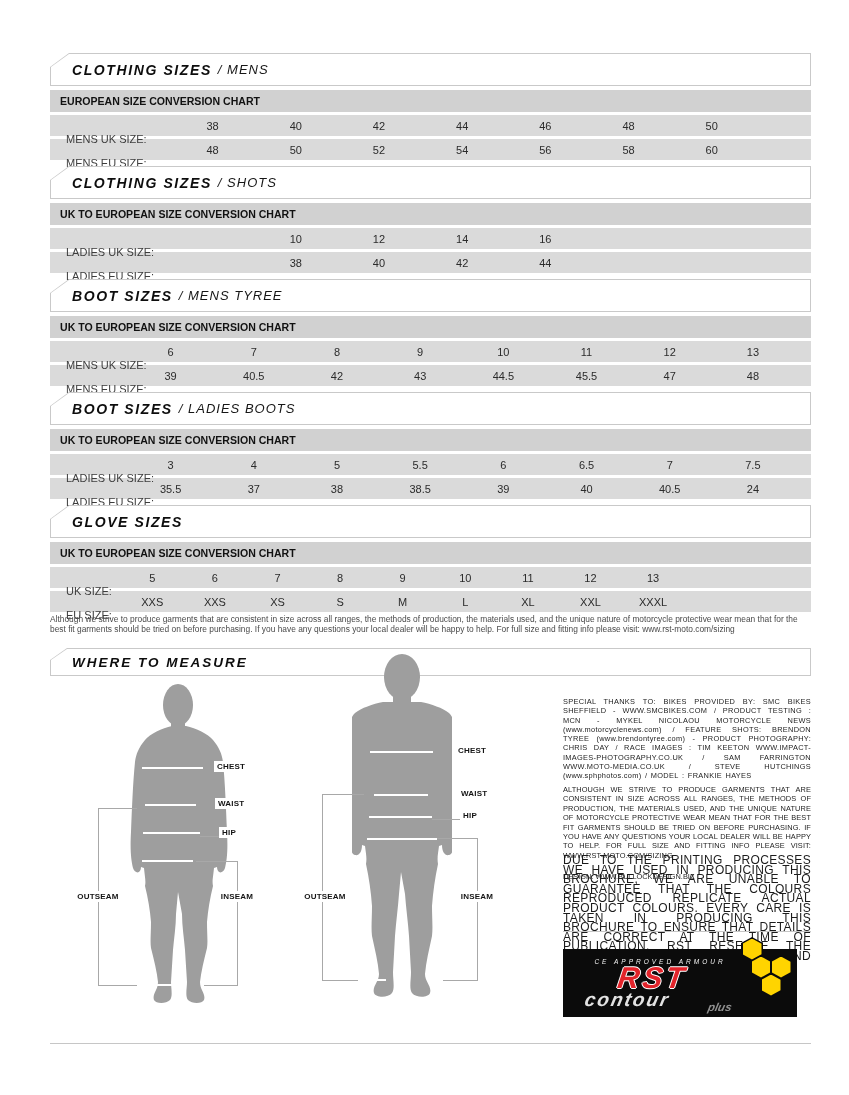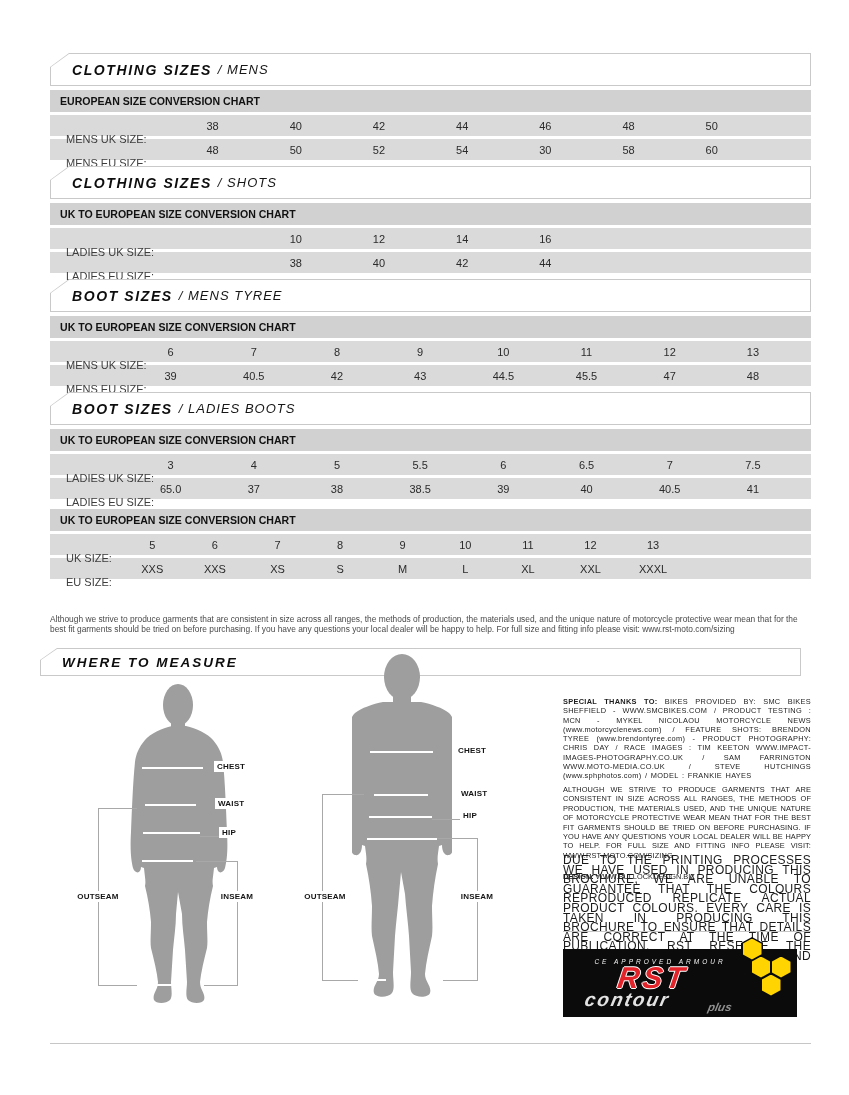--- a/index.html
+++ b/index.html
@@ -27,39 +27,39 @@
   .tlabel{font-size:11px;color:#3d3d3d;padding-left:16px;box-sizing:border-box;white-space:nowrap;margin-top:27px;}
   .tcell{font-size:11px;color:#2b2b2b;text-align:center;}
   .t7 .tlabel{width:121px}.t7 .tcell{width:83.2px}
   .t8 .tlabel{width:79px}.t8 .tcell{width:83.2px}
   .t9 .tlabel{width:71px}.t9 .tcell{width:62.6px}
 
   
   .disclaimer{position:absolute;left:50px;top:614px;width:761px;font-size:8.4px;line-height:10.4px;color:#4a4a4a;}
 
   
-  .measurebox{position:absolute;left:40px;top:648px;width:761px;height:36px;z-index:1;}
+  .measurebox{position:absolute;left:50px;top:648px;width:761px;height:36px;z-index:1;}
   .measurebox .hdrbox{height:28px;-webkit-clip-path:polygon(17px 0,100% 0,100% 100%,0 100%,0 12px);clip-path:polygon(17px 0,100% 0,100% 100%,0 100%,0 12px);}
   .measurebox .hdr-inner{-webkit-clip-path:polygon(16px 0,100% 0,100% 100%,0 100%,0 11px);clip-path:polygon(16px 0,100% 0,100% 100%,0 100%,0 11px);}
   .measurebox .hdr-title{font-size:13.5px;letter-spacing:2px;}
 
   .fig{position:absolute;z-index:2;}
   .fig svg{display:block;}
   .mline{position:absolute;height:2px;background:#ffffff;z-index:3;}
   .bline{position:absolute;background:#a8a8a8;z-index:2;}
   .mlabel{position:absolute;z-index:4;font-size:8px;font-weight:bold;letter-spacing:.2px;color:#141414;background:#ffffff;padding:1px 3px;white-space:nowrap;}
   .mlabel.center{transform:translateX(-50%);}
 
   
   .credit{position:absolute;left:563px;width:248px;margin:0;color:#1c1c1c;text-align:justify;}
   .p-thanks{top:697px;font-size:7.4px;line-height:9.3px;letter-spacing:.3px;word-spacing:1.2px;}
   .p-sizing{top:785px;font-size:7.4px;line-height:9.4px;letter-spacing:.1px;}
   .p-print{top:856px;font-size:12px;line-height:9.6px;letter-spacing:.35px;word-spacing:1.4px;}
   .p-design{top:872px;font-size:7.4px;line-height:9px;text-align:left;}
-  .credit b{font-weight:bold;}
+  .credit b{font-weight:normal;}
   .rule{position:absolute;height:1px;background:#c6c6c6;}
   .rule-credits{left:563px;top:931px;width:248px;}
   .rule-bottom{left:50px;top:1043px;width:761px;}
 
   
   .logobox{position:absolute;left:563px;top:949px;width:234px;height:68px;background:#0b0b0b;z-index:1;}
   .logo-tagline{position:absolute;left:0;right:40px;top:9px;text-align:center;font-size:6.5px;font-style:italic;
                 letter-spacing:3px;color:#f5f5f5;white-space:nowrap;}
   .logo-brand{position:absolute;left:0;right:55px;top:12px;text-align:center;font-size:30px;font-weight:bold;font-style:italic;
               letter-spacing:3px;color:#e2232a;transform:skewX(-8deg);
@@ -101,21 +101,21 @@
           <div class="tcell">46</div>
           <div class="tcell">48</div>
           <div class="tcell">50</div>
         </div>
         <div class="trow">
           <div class="tlabel">MENS EU SIZE:</div>
           <div class="tcell">48</div>
           <div class="tcell">50</div>
           <div class="tcell">52</div>
           <div class="tcell">54</div>
-          <div class="tcell">30</div>
+          <div class="tcell">56</div>
           <div class="tcell">58</div>
           <div class="tcell">60</div>
         </div>
       </div>
   </div>
 
   <div class="section sec1">
     <div class="hdrbox">
       <div class="hdr-inner">
         <span class="hdr-title">CLOTHING SIZES</span>
@@ -202,33 +202,39 @@
           <div class="tcell">4</div>
           <div class="tcell">5</div>
           <div class="tcell">5.5</div>
           <div class="tcell">6</div>
           <div class="tcell">6.5</div>
           <div class="tcell">7</div>
           <div class="tcell">7.5</div>
         </div>
         <div class="trow">
           <div class="tlabel">LADIES EU SIZE:</div>
-          <div class="tcell">65.0</div>
+          <div class="tcell">35.5</div>
           <div class="tcell">37</div>
           <div class="tcell">38</div>
           <div class="tcell">38.5</div>
           <div class="tcell">39</div>
           <div class="tcell">40</div>
           <div class="tcell">40.5</div>
-          <div class="tcell">41</div>
+          <div class="tcell">24</div>
         </div>
       </div>
   </div>
 
   <div class="section sec4">
+    <div class="hdrbox">
+      <div class="hdr-inner">
+        <span class="hdr-title">GLOVE SIZES</span>
+        <span class="hdr-sub"></span>
+      </div>
+    </div>
     <div class="subbar">
       <span class="subbar-text">UK TO EUROPEAN SIZE CONVERSION CHART</span>
     </div>
     <div class="rows t9">
         <div class="trow">
           <div class="tlabel">UK SIZE:</div>
           <div class="tcell">5</div>
           <div class="tcell">6</div>
           <div class="tcell">7</div>
           <div class="tcell">8</div>

